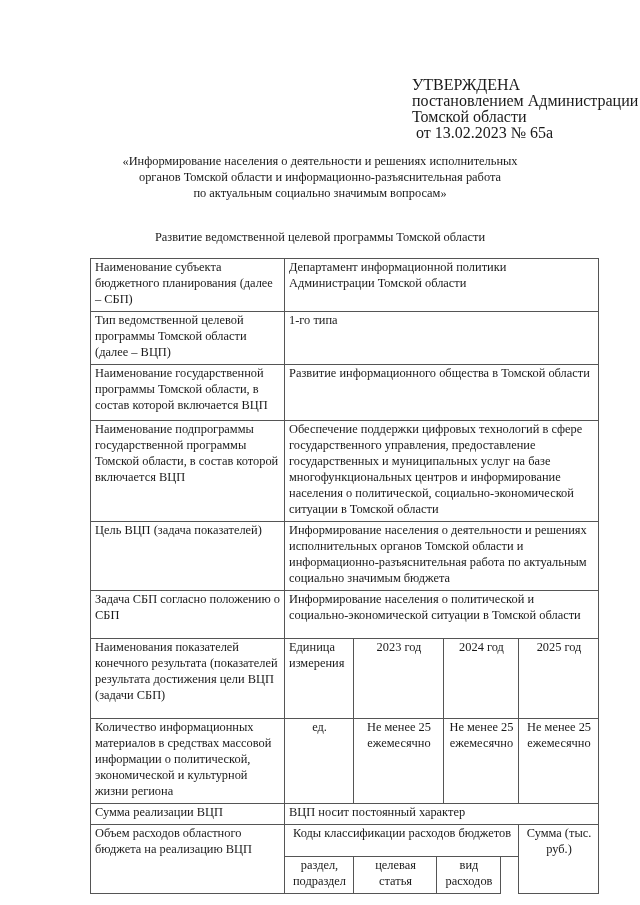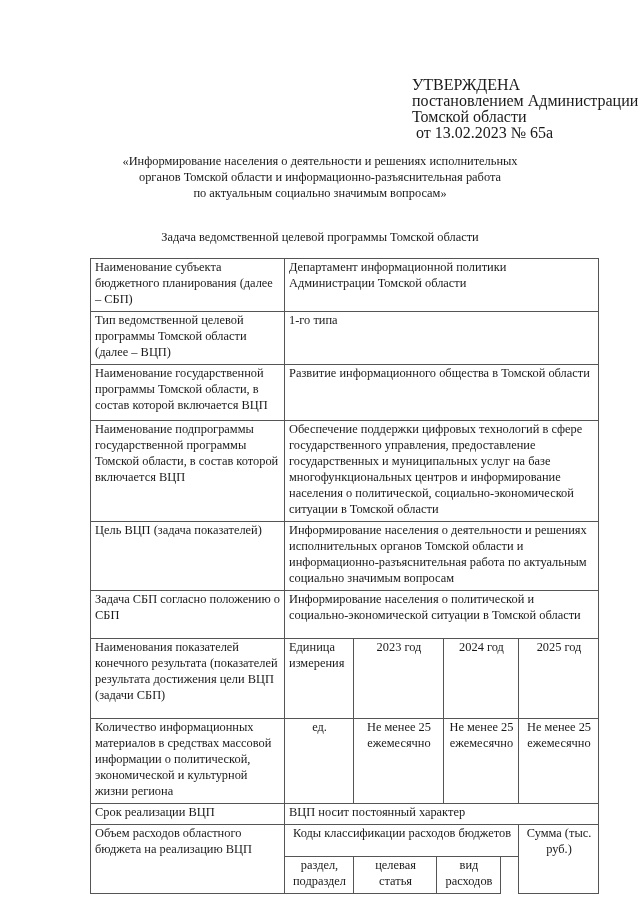--- a/index.html
+++ b/index.html
@@ -21,21 +21,21 @@
   <div>Томской области</div>
   <div style="white-space:pre;"> от 13.02.2023 № 65а</div>
 </div>
 
 <div class="title-block">
   <div style="white-space:nowrap;margin-left:-20px;margin-right:-20px;">«Информирование населения о деятельности и решениях исполнительных</div>
   <div>органов Томской области и информационно-разъяснительная работа</div>
   <div>по актуальным социально значимым вопросам»</div>
 </div>
 
-<div class="passport-title">Задача ведомственной целевой программы Томской области</div>
+<div class="passport-title">Развитие ведомственной целевой программы Томской области</div>
 
 <table class="passport">
   <colgroup>
     <col style="width:194px">
     <col style="width:69px">
     <col style="width:83px">
     <col style="width:7px">
     <col style="width:57px">
     <col style="width:18px">
     <col style="width:80px">
@@ -52,42 +52,42 @@
   <tr style="height:56px">
     <td>Наименование государственной программы Томской области, в состав которой включается ВЦП</td>
     <td colspan="6">Развитие информационного общества в Томской области</td>
   </tr>
   <tr style="height:96px">
     <td>Наименование подпрограммы государственной программы Томской области, в состав которой включается ВЦП</td>
     <td colspan="6">Обеспечение поддержки цифровых технологий в сфере государственного управления, предоставление государственных и муниципальных услуг на базе многофункциональных центров и информирование населения о политической, социально-экономической ситуации в Томской области</td>
   </tr>
   <tr style="height:64px">
     <td>Цель ВЦП (задача показателей)</td>
-    <td colspan="6">Информирование населения о деятельности и решениях исполнительных органов Томской области и информационно-разъяснительная работа по актуальным социально значимым вопросам</td>
+    <td colspan="6">Информирование населения о деятельности и решениях исполнительных органов Томской области и информационно-разъяснительная работа по актуальным социально значимым бюджета</td>
   </tr>
   <tr style="height:48px">
     <td>Задача СБП согласно положению о СБП</td>
     <td colspan="6">Информирование населения о политической и социально-экономической ситуации в Томской области</td>
   </tr>
   <tr style="height:80px">
     <td>Наименования показателей конечного результата (показателей результата достижения цели ВЦП (задачи СБП)</td>
     <td>Единица измерения</td>
     <td colspan="2" class="c">2023 год</td>
     <td colspan="2" class="c">2024 год</td>
     <td class="c">2025 год</td>
   </tr>
   <tr style="height:80px">
     <td>Количество информационных материалов в средствах массовой информации о политической, экономической и культурной жизни региона</td>
     <td class="c">ед.</td>
     <td colspan="2" class="c">Не менее 25 ежемесячно</td>
     <td colspan="2" class="c">Не менее 25 ежемесячно</td>
     <td class="c">Не менее 25 ежемесячно</td>
   </tr>
   <tr style="height:16px">
-    <td>Срок реализации ВЦП</td>
+    <td>Сумма реализации ВЦП</td>
     <td colspan="6">ВЦП носит постоянный характер</td>
   </tr>
   <tr style="height:32px">
     <td rowspan="2">Объем расходов областного бюджета на реализацию ВЦП</td>
     <td colspan="5" class="c">Коды классификации расходов бюджетов</td>
     <td rowspan="2" class="c">Сумма (тыс. руб.)</td>
   </tr>
   <tr style="height:32px">
     <td class="c">раздел, подраздел</td>
     <td class="c">целевая статья</td>

